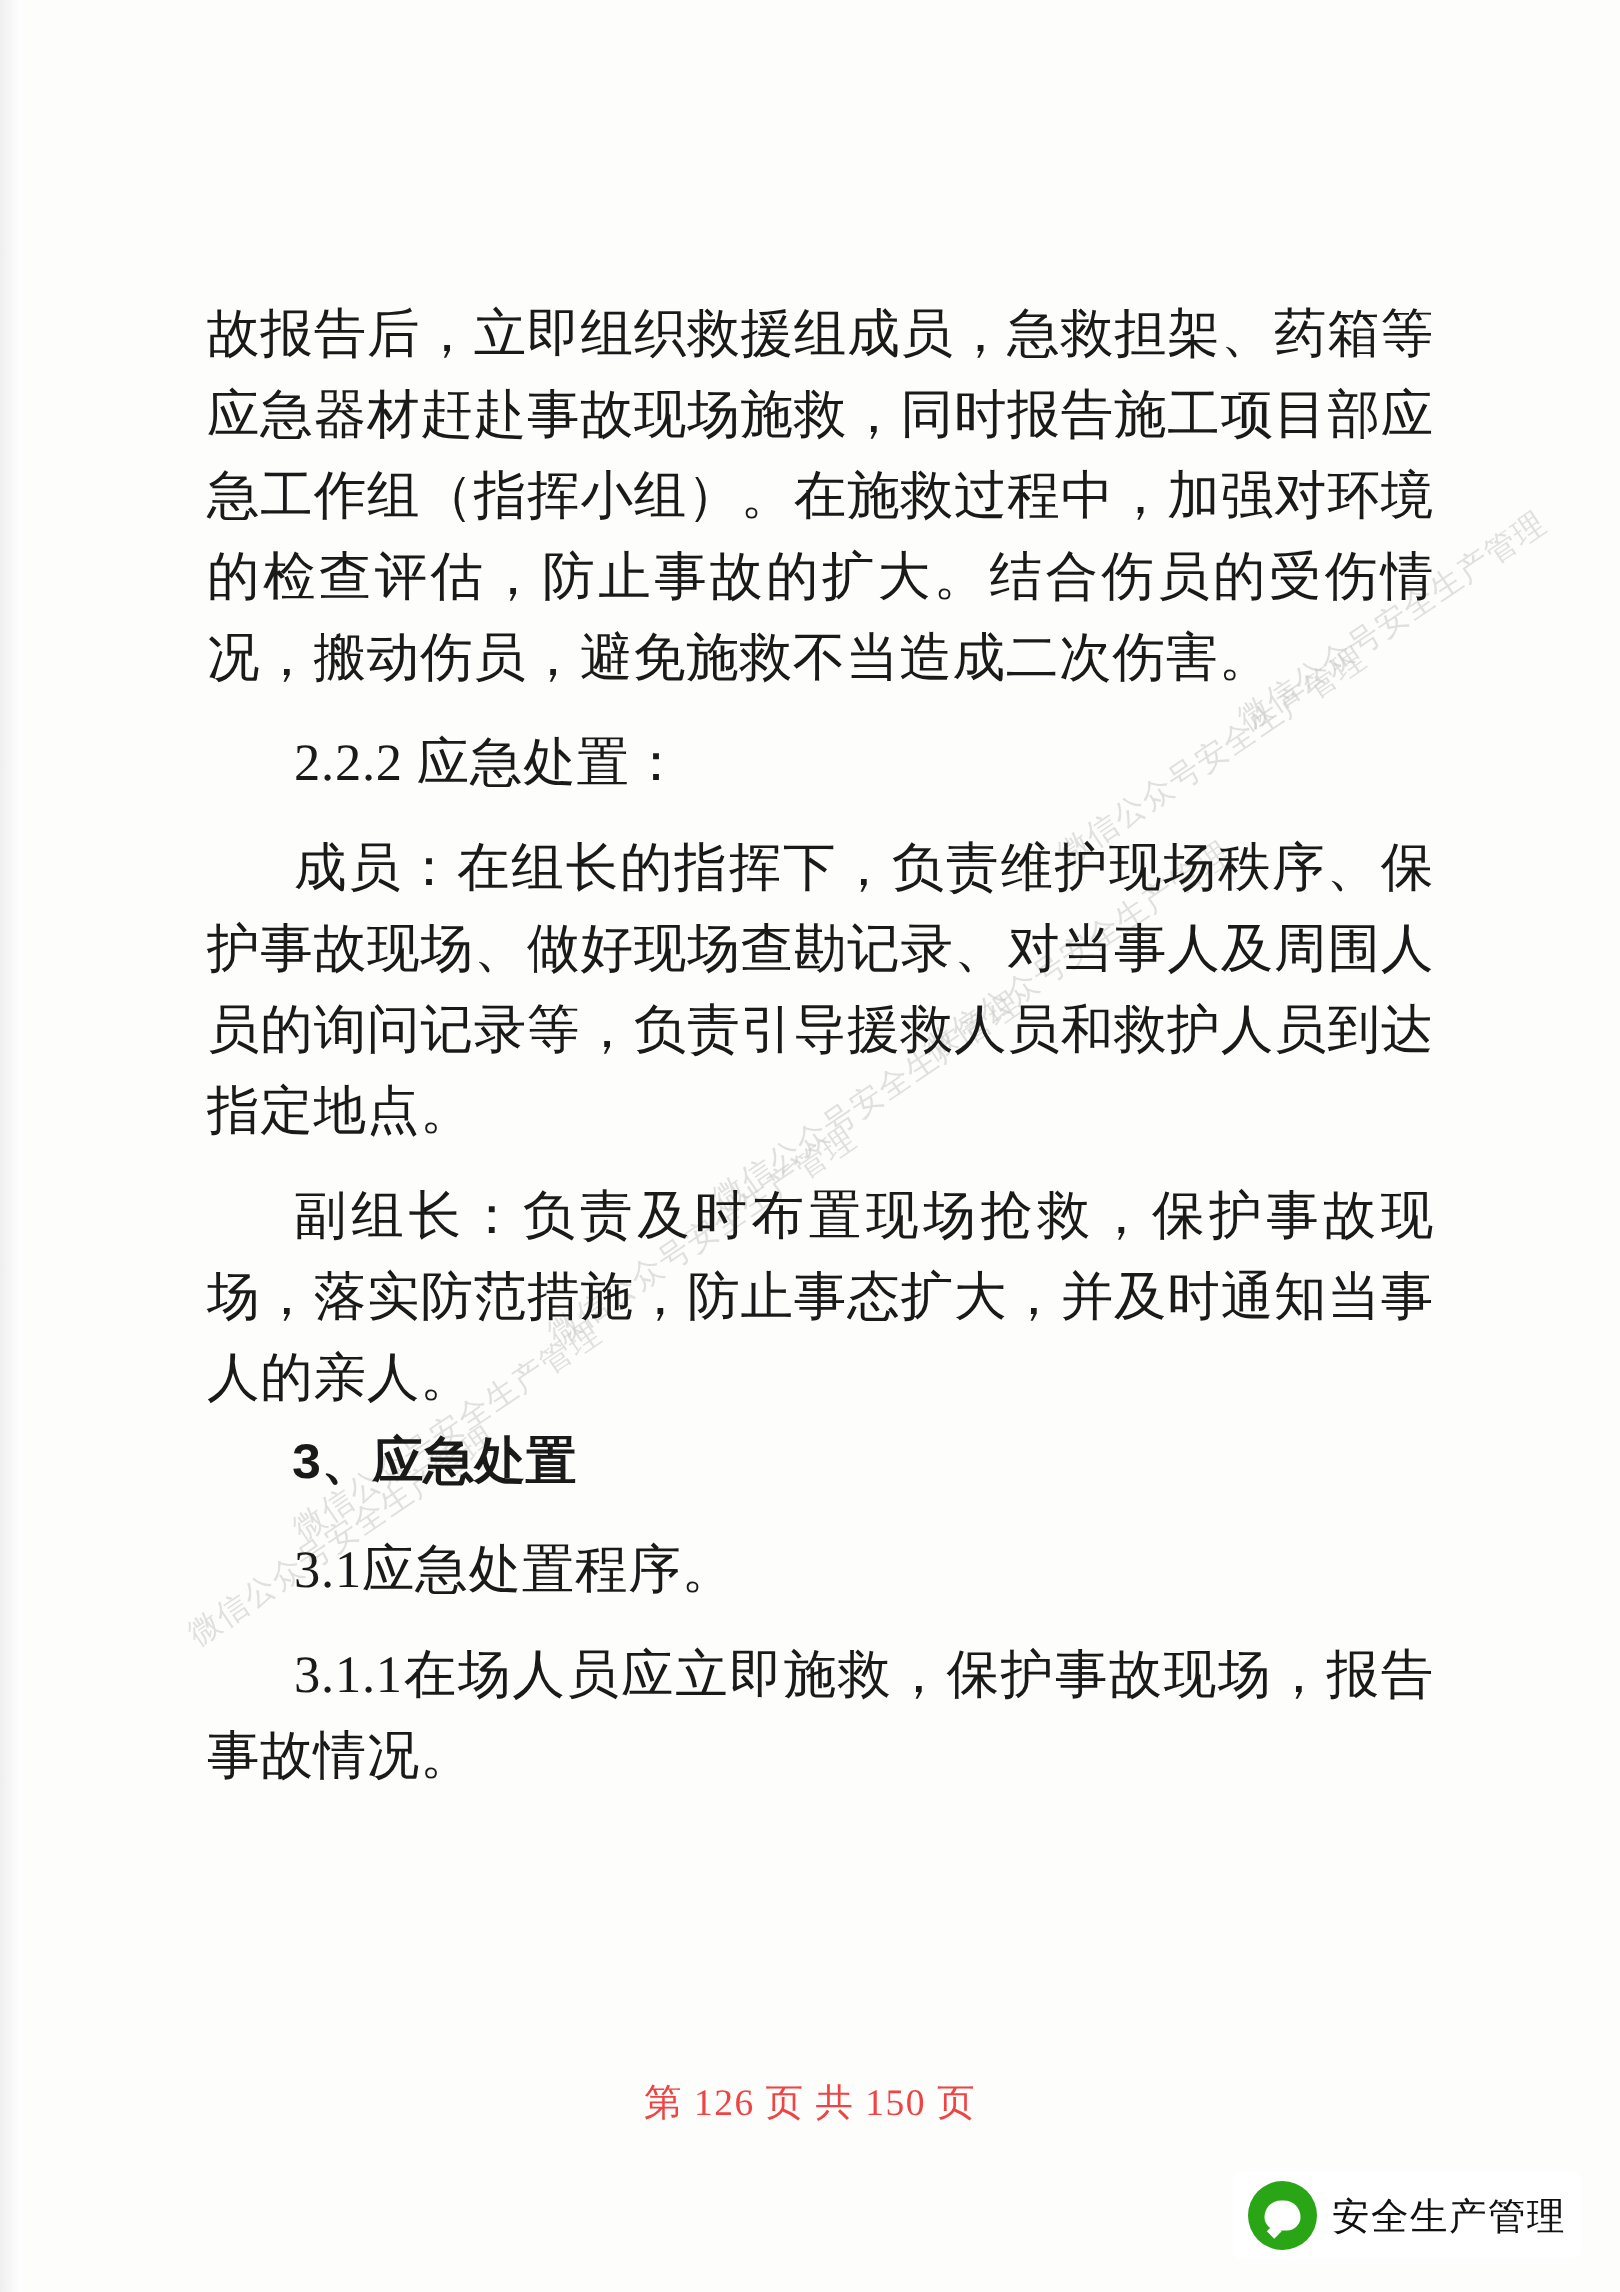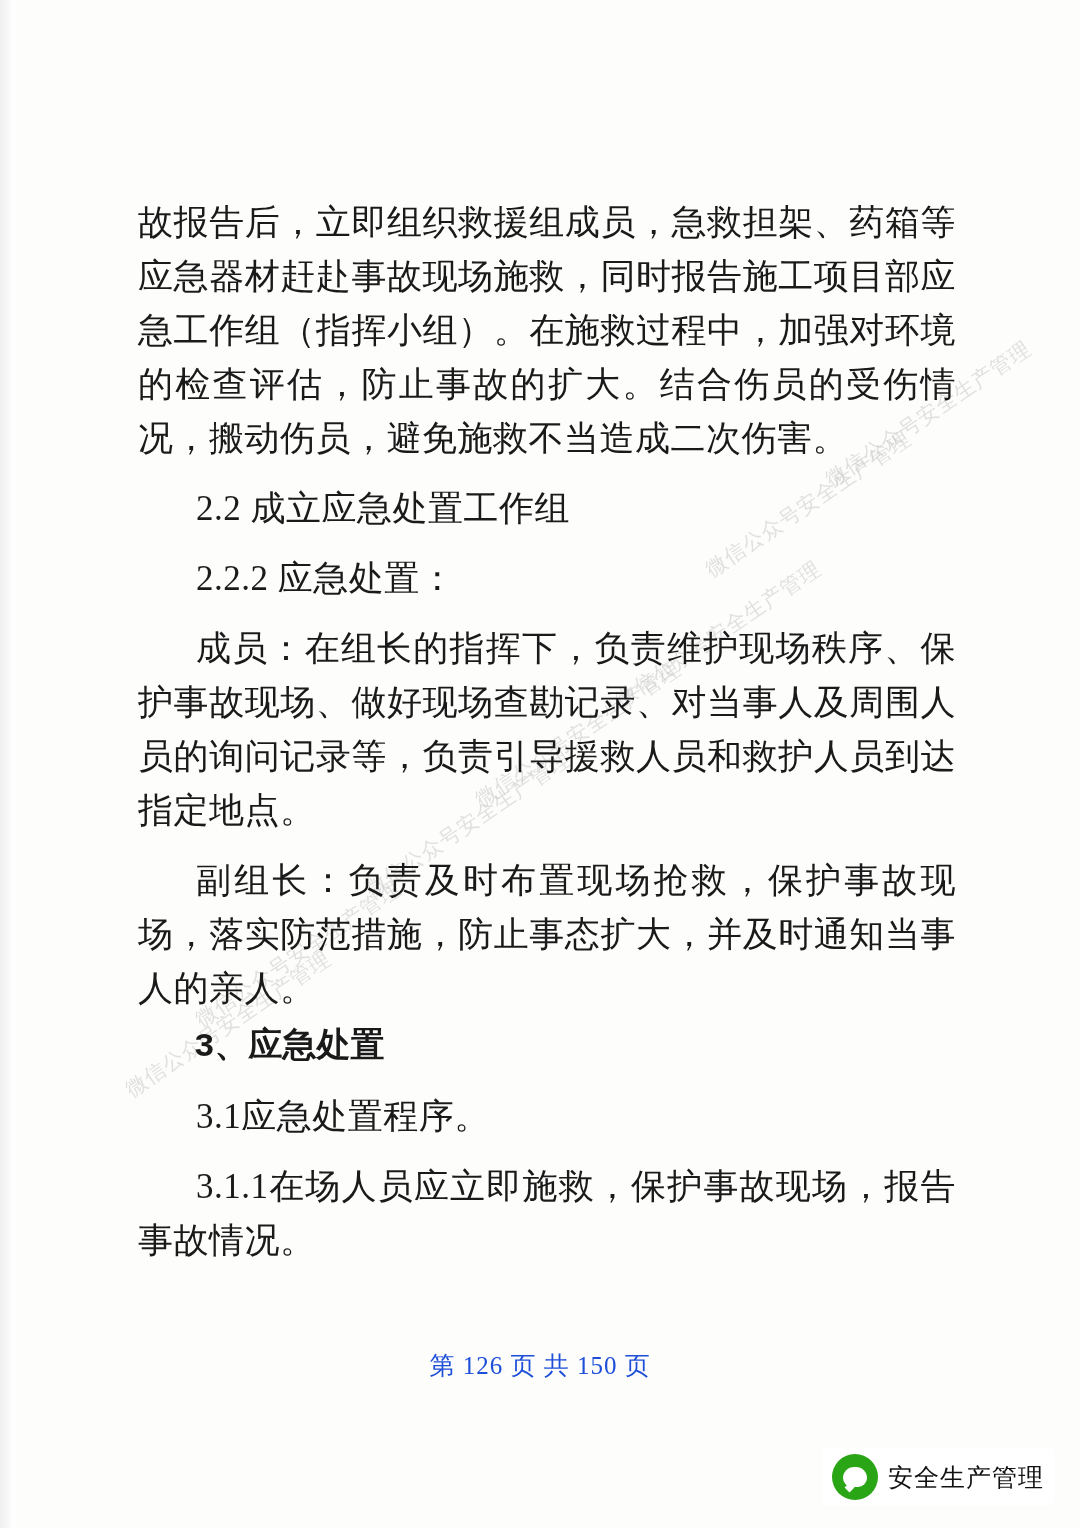--- a/index.html
+++ b/index.html
@@ -52,25 +52,25 @@
     text-indent: 56px;
     margin: 4px 0 2px 0;
     position: relative;
     z-index: 3;
   }
 
   .footer {
     position: absolute;
     left: 0;
     right: 0;
-    top: 1349px;
+    top: 1385px;
     text-align: center;
     font-size: 25px;
     letter-spacing: 1px;
-    color: #1d4ed8;
+    color: #ef4444;
     z-index: 3;
   }
 
   
   .watermarks {
     position: absolute;
     inset: 0;
     overflow: hidden;
     z-index: 1;
     pointer-events: none;
@@ -158,21 +158,20 @@
     <div class="wm" style="left:190px; top:1010px;">微信公众号安全生产管理</div>
     <div class="wm" style="left:360px; top:880px;">微信公众号安全生产管理</div>
     <div class="wm" style="left:470px; top:790px;">微信公众号安全生产管理</div>
     <div class="wm" style="left:610px; top:690px;">微信公众号安全生产管理</div>
     <div class="wm" style="left:700px; top:560px;">微信公众号安全生产管理</div>
     <div class="wm" style="left:820px; top:470px;">微信公众号安全生产管理</div>
   </div>
 
   <div class="content">
     <p class="para">故报告后，立即组织救援组成员，急救担架、药箱等应急器材赶赴事故现场施救，同时报告施工项目部应急工作组（指挥小组）。在施救过程中，加强对环境的检查评估，防止事故的扩大。结合伤员的受伤情况，搬动伤员，避免施救不当造成二次伤害。</p>
-    <p class="para indent">2.2 成立应急处置工作组</p>
     <p class="para indent">2.2.2 应急处置：</p>
     <p class="para indent">成员：在组长的指挥下，负责维护现场秩序、保护事故现场、做好现场查勘记录、对当事人及周围人员的询问记录等，负责引导援救人员和救护人员到达指定地点。</p>
     <p class="para indent">副组长：负责及时布置现场抢救，保护事故现场，落实防范措施，防止事态扩大，并及时通知当事人的亲人。</p>
     <p class="heading">3、应急处置</p>
     <p class="para indent">3.1应急处置程序。</p>
     <p class="para indent">3.1.1在场人员应立即施救，保护事故现场，报告事故情况。</p>
   </div>
 
   <div class="footer">第 126 页 共 150 页</div>
 

